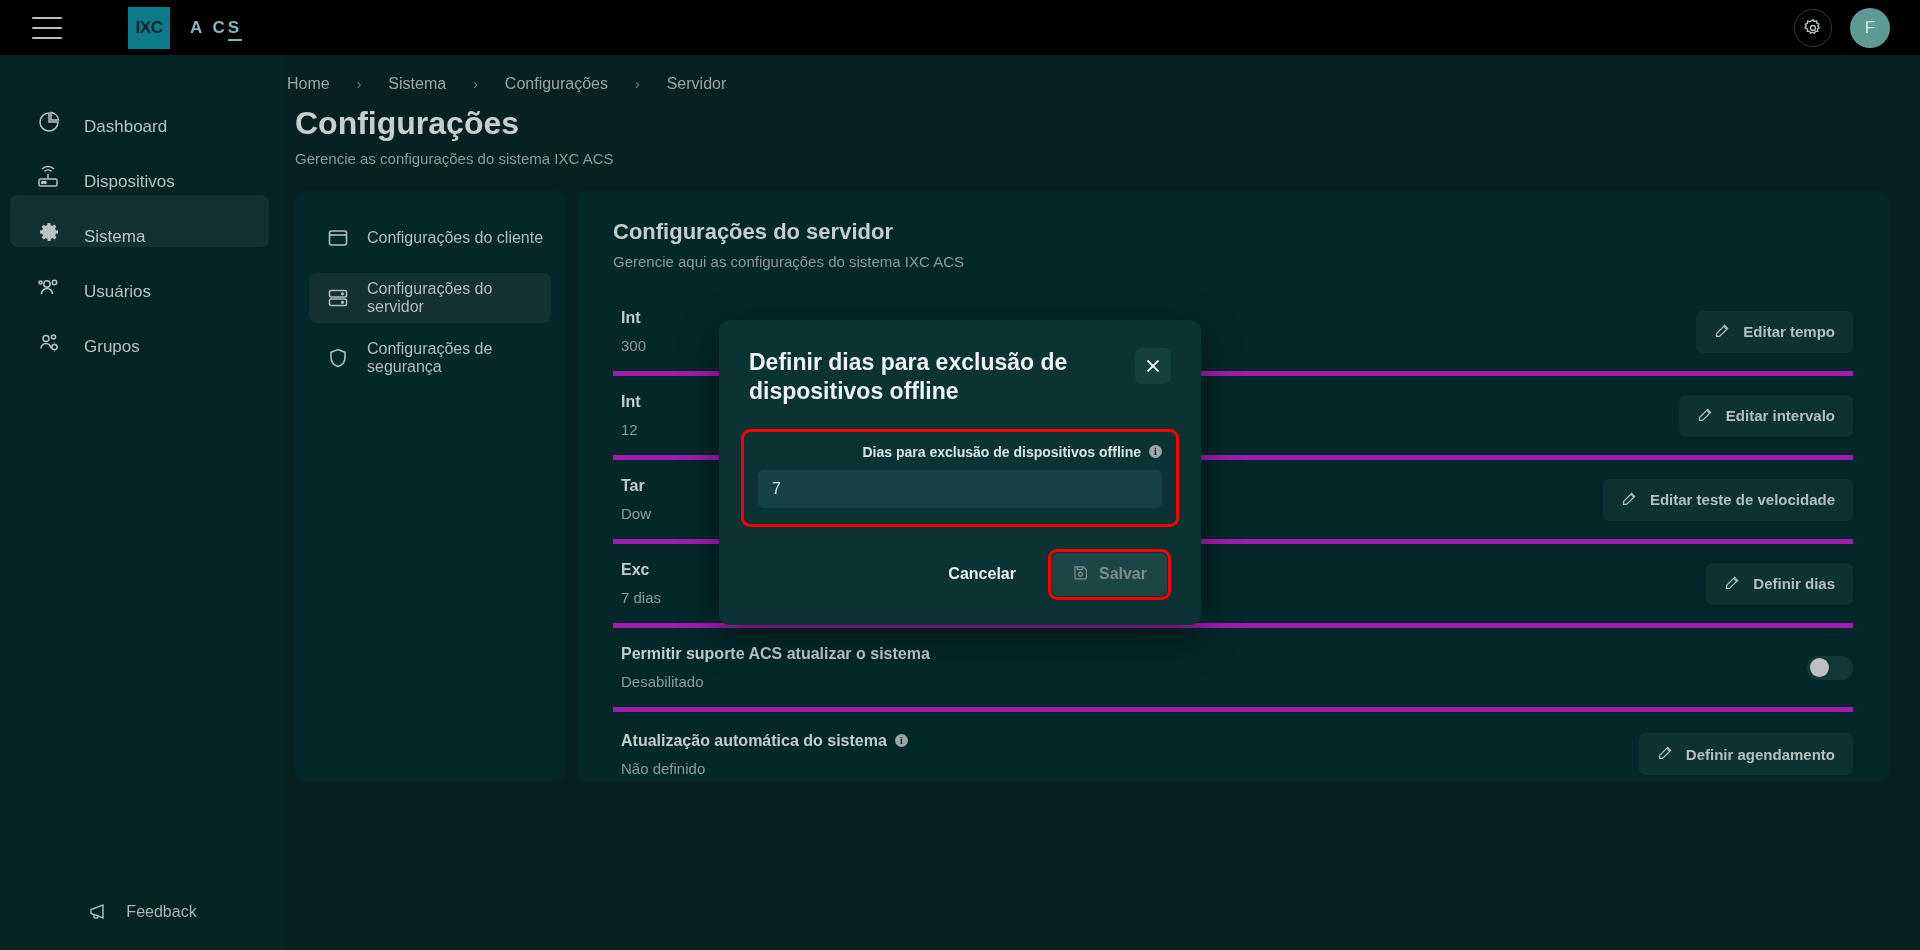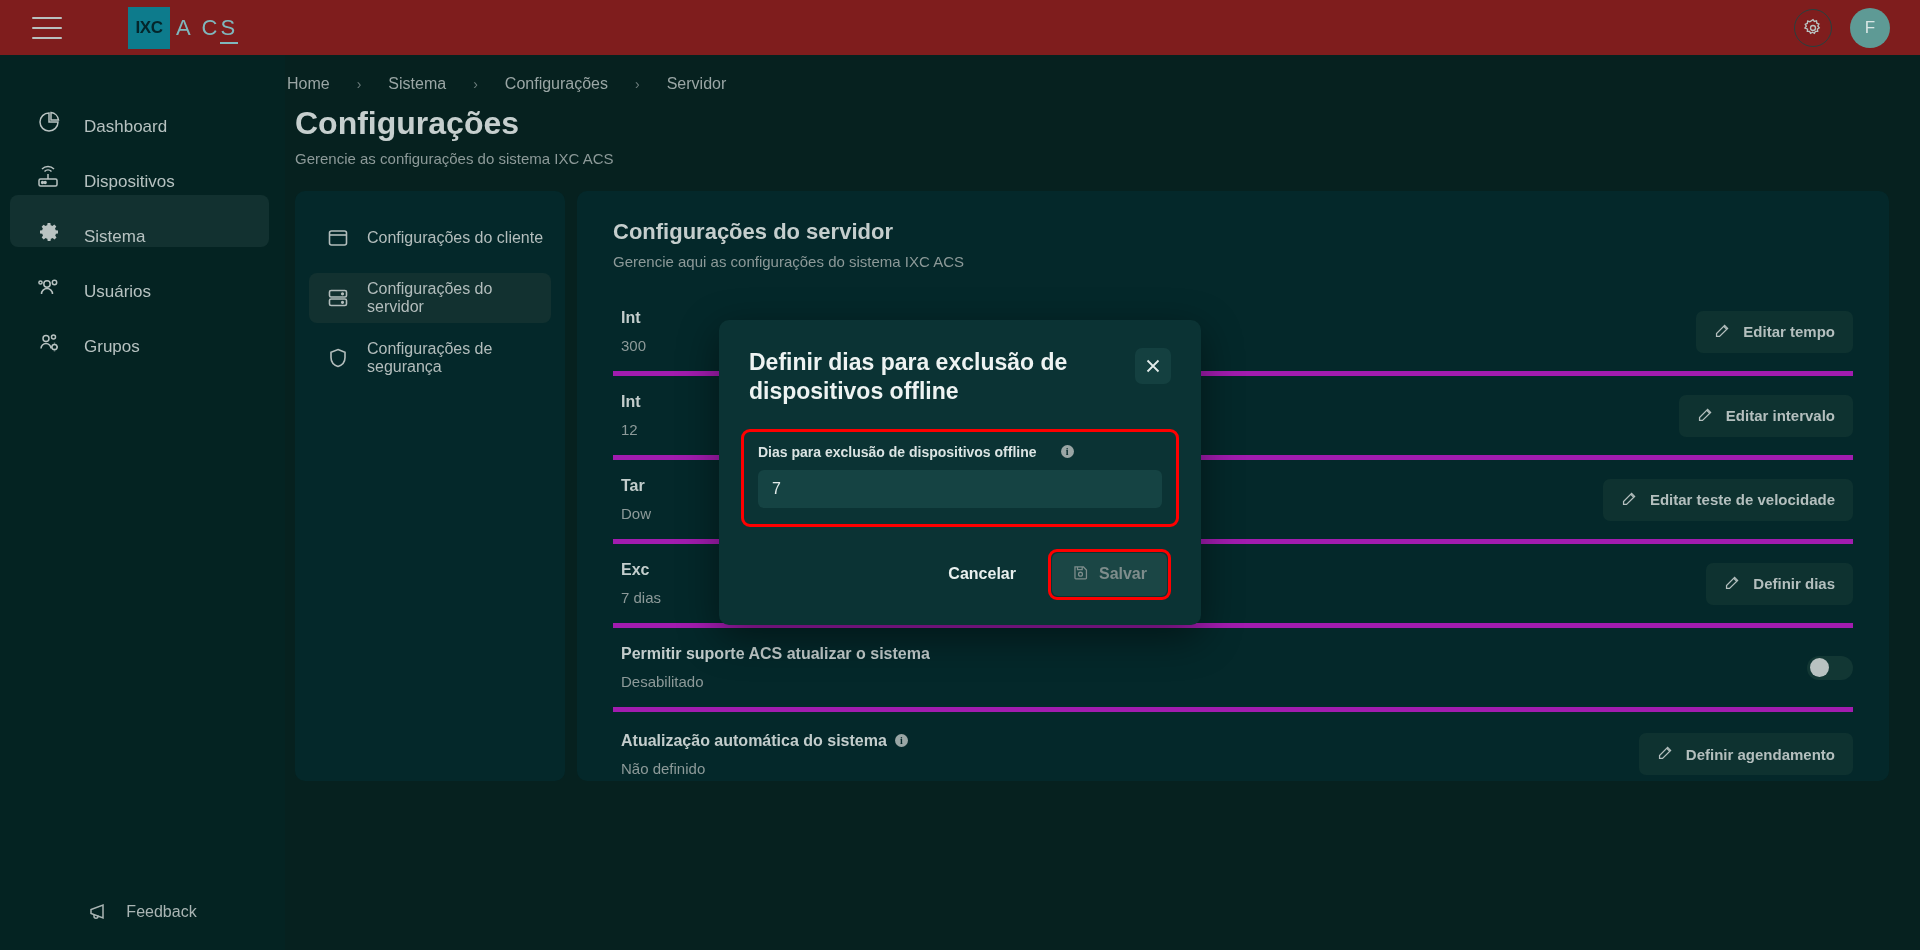--- a/index.html
+++ b/index.html
@@ -8,40 +8,41 @@
     background: #06211f;
     font-family: "Liberation Sans", sans-serif;
     overflow: hidden;
   }
   body { position: relative; }
 
   
   .topbar {
     position: absolute; top: 0; left: 0;
     width: 1920px; height: 55px;
-    background: #7f1d1d;
+    background: #000000;
     display: flex; align-items: center;
     z-index: 30;
   }
   .hamburger {
     width: 30px; height: 22px;
     margin-left: 32px;
     display: flex; flex-direction: column; justify-content: space-between;
     cursor: pointer;
   }
   .hamburger span { display:block; height: 2px; background: #b8c0bf; border-radius: 2px; }
   .logo-wrap { display:flex; align-items:center; margin-left: 66px; }
   .logo-box {
     width: 42px; height: 42px; background: #0d7b8c;
     display:flex; align-items:center; justify-content:center;
     color:#04262b; font-weight: 800; font-size: 17px; letter-spacing:-0.5px;
   }
   .logo-text {
-    margin-left: 6px; color:#7fb7bd; font-size: 22px; letter-spacing: 3px;
+    margin-left: 20px; color:#7fb7bd; font-size: 17px; letter-spacing: 3px;
     position: relative;
+    font-weight: bold;
   }
   .logo-text .under { border-bottom: 2px solid #7fb7bd; padding-bottom:2px;}
   .topbar-right { margin-left:auto; display:flex; align-items:center; gap:18px; margin-right: 30px; }
   .icon-circle {
     width: 38px; height: 38px; border-radius: 50%;
     border: 1px solid #27413f;
     display:flex; align-items:center; justify-content:center;
     cursor: pointer;
   }
   .avatar {
@@ -155,21 +156,21 @@
     display:flex; align-items:center; justify-content:center;
     color:#e3eceb; font-size: 22px; cursor:pointer; flex:none;
   }
   .field-box {
     margin: 22px 22px 0 22px;
     border: 3px solid #ff0000; border-radius: 9px;
     padding: 12px 14px 16px 14px;
   }
   .field-label {
     color:#dbe4e3; font-size: 14px; font-weight:700;
-    display:flex; align-items:center; gap:24px;
+    display:flex; align-items:center; gap:8px;justify-content:flex-end;
   }
   .field-input {
     margin-top: 10px; width: 100%; height: 38px;
     background:#154343; border:none; border-radius:6px;
     color:#e3ebea; font-size: 16px; padding: 0 14px;
     font-family: "Liberation Sans", sans-serif;
   }
   .modal-foot {
     display:flex; align-items:center; justify-content:flex-end;
     gap: 18px; padding: 22px 30px 0 0;

